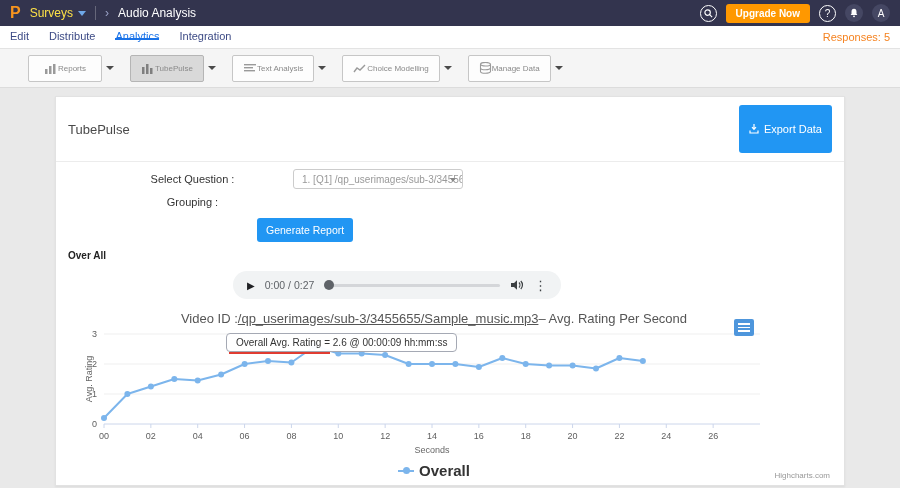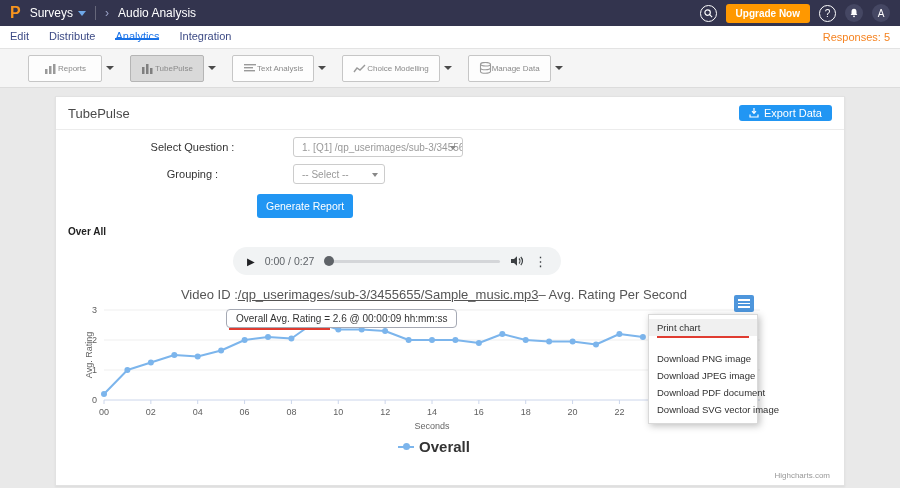--- a/index.html
+++ b/index.html
@@ -2,21 +2,21 @@
 <html><head>
 <meta charset="utf-8">
 <style>
   * { box-sizing: border-box; margin: 0; padding: 0; }
   html, body { width: 900px; height: 488px; overflow: hidden; }
   body { font-family: "Liberation Sans", sans-serif; background: #e9e9e9; }
 
   
   .topbar { height: 26px; background: #33344e; display: flex; align-items: center; padding: 0 10px; gap: 9px; }
   .logo { color: #f7941e; font-weight: bold; font-size: 16px; line-height: 26px; cursor: pointer; }
-  .surveys { display: flex; align-items: center; gap: 5px; color: #ffffff; font-size: 12px; cursor: pointer; }
+  .surveys { display: flex; align-items: center; gap: 5px; color: #fde047; font-size: 12px; cursor: pointer; }
   .caret-down-blue { width: 0; height: 0; border-left: 4px solid transparent; border-right: 4px solid transparent; border-top: 5px solid #6fa8e8; }
   .top-divider { width: 1px; height: 14px; background: rgba(255,255,255,.25); }
   .crumb-project { color: #9aa1c6; font-size: 12px; cursor: pointer; }
   .crumb-sep { color: #9aa1c6; font-size: 12px; }
   .crumb-page { color: #ffffff; font-size: 12px; }
   .top-spacer { flex: 1; }
   .circle-btn { width: 17px; height: 17px; border: 1px solid #fff; border-radius: 50%; display: flex; align-items: center; justify-content: center; color: #fff; font-size: 10px; cursor: pointer; flex: none; }
   .upgrade-btn { background: #ff9800; color: #fff; font-size: 10px; font-weight: bold; padding: 4px 10px; border: none; border-radius: 3px; cursor: pointer; }
   .dark-circle { width: 18px; height: 18px; border-radius: 50%; background: #454763; display: flex; align-items: center; justify-content: center; cursor: pointer; flex: none; }
   .avatar { color: #fff; font-size: 10px; }
@@ -33,21 +33,21 @@
   .tool-box { border: 1px solid #c6c6c6; background: #fdfdfd; border-radius: 2px; height: 27px; min-width: 74px; padding: 2px 10px; display: flex; flex-direction: row; align-items: center; justify-content: center; cursor: pointer; }
   .tool-box.active { background: #d9d9d9; border-color: #b5b5b5; }
   .tool-label { font-size: 8px; color: #8a8a8a; margin-top: 1px; white-space: nowrap; }
   .tool-caret { width: 0; height: 0; border-left: 4px solid transparent; border-right: 4px solid transparent; border-top: 4px solid #4a4a4a; cursor: pointer; }
 
   
   .page { height: 400px; padding-top: 8px; }
   .card { width: 790px; height: 390px; margin: 0 auto; background: #fff; border: 1px solid #e2e2e2; box-shadow: 0 1px 2px rgba(0,0,0,.06); position: relative; }
   .card-head { display: flex; align-items: center; justify-content: space-between; padding: 8px 12px; }
   .card-title { font-size: 13px; color: #4a4a4a; }
-  .export-btn { background: #2196f3; color: #fff; font-size: 11px; border: none; border-radius: 3px; padding: 2px 10px; display: flex; align-items: center; gap: 5px; cursor: pointer; }
+  .export-btn { background: #2196f3; color: #fff; font-size: 11px; border: none; border-radius: 3px; padding: 18px 10px; display: flex; align-items: center; gap: 5px; cursor: pointer; }
   .card-divider { border-top: 1px solid #ececec; }
 
   .form-row { display: flex; align-items: center; margin-top: 7px; }
   .form-label { width: 195px; text-align: center; font-size: 11px; font-weight: normal; color: #333; padding-right: 6px; margin-left: 42px; }
   .select { position: relative; border: 1px solid #ccc; border-radius: 3px; height: 20px; display: flex; align-items: center; padding: 0 18px 0 8px; font-size: 10px; color: #999; background: #fff; cursor: pointer; white-space: nowrap; overflow: hidden; }
   .q-select { width: 170px; }
   .g-select { width: 92px; }
   .sel-caret { position: absolute; right: 6px; top: 8px; width: 0; height: 0; border-left: 3.5px solid transparent; border-right: 3.5px solid transparent; border-top: 4px solid #888; }
   .generate-btn { margin: 10px 0 0 201px; background: #2196f3; color: #fff; font-size: 10.5px; border: none; border-radius: 3px; padding: 6px 9px; cursor: pointer; }
   .section-label { font-size: 10px; font-weight: bold; color: #222; margin: 8px 0 0 12px; }
@@ -193,24 +193,20 @@
     <div class="form-row">
       <span class="form-label">Select Question :</span>
       <div class="select q-select">
         <span>1. [Q1] /qp_userimages/sub-3/3455655/S...</span>
         <span class="sel-caret"></span>
       </div>
     </div>
 
     <div class="form-row">
       <span class="form-label">Grouping :</span>
-      <div class="select g-select">
-        <span>-- Select --</span>
-        <span class="sel-caret"></span>
-      </div>
     </div>
 
     <button class="generate-btn">Generate Report</button>
 
     <div class="section-label">Over All</div>
 
     
     <div class="player">
       <span class="play-glyph">▶</span>
       <span class="player-time">0:00 / 0:27</span>
@@ -299,28 +295,20 @@
           <circle cx="465.1" cy="37.5" r="3" fill="#7cb5ec" stroke="none" stroke-width="0"></circle>
           <circle cx="488.6" cy="37.5" r="3" fill="#7cb5ec" stroke="none" stroke-width="0"></circle>
           <circle cx="512.0" cy="40.5" r="3" fill="#7cb5ec" stroke="none" stroke-width="0"></circle>
           <circle cx="535.4" cy="30.0" r="3" fill="#7cb5ec" stroke="none" stroke-width="0"></circle>
           <circle cx="558.9" cy="33.0" r="3" fill="#7cb5ec" stroke="none" stroke-width="0"></circle>
         </svg>
 
       <div class="hc-tooltip">Overall Avg. Rating = 2.6 @ 00:00:09 hh:mm:ss</div>
       <div class="annot-line"></div>
 
-      <div class="ctx-menu">
-        <div class="ctx-item hovered">Print chart</div>
-        <div class="annot-line-menu"></div>
-        <div class="ctx-item">Download PNG image</div>
-        <div class="ctx-item">Download JPEG image</div>
-        <div class="ctx-item">Download PDF document</div>
-        <div class="ctx-item">Download SVG vector image</div>
-      </div>
 
       <div class="legend">
         <span class="legend-marker"></span>
         <span class="legend-label">Overall</span>
       </div>
     </div>
 
     <span class="credit">Highcharts.com</span>
   </div>
 </main>

